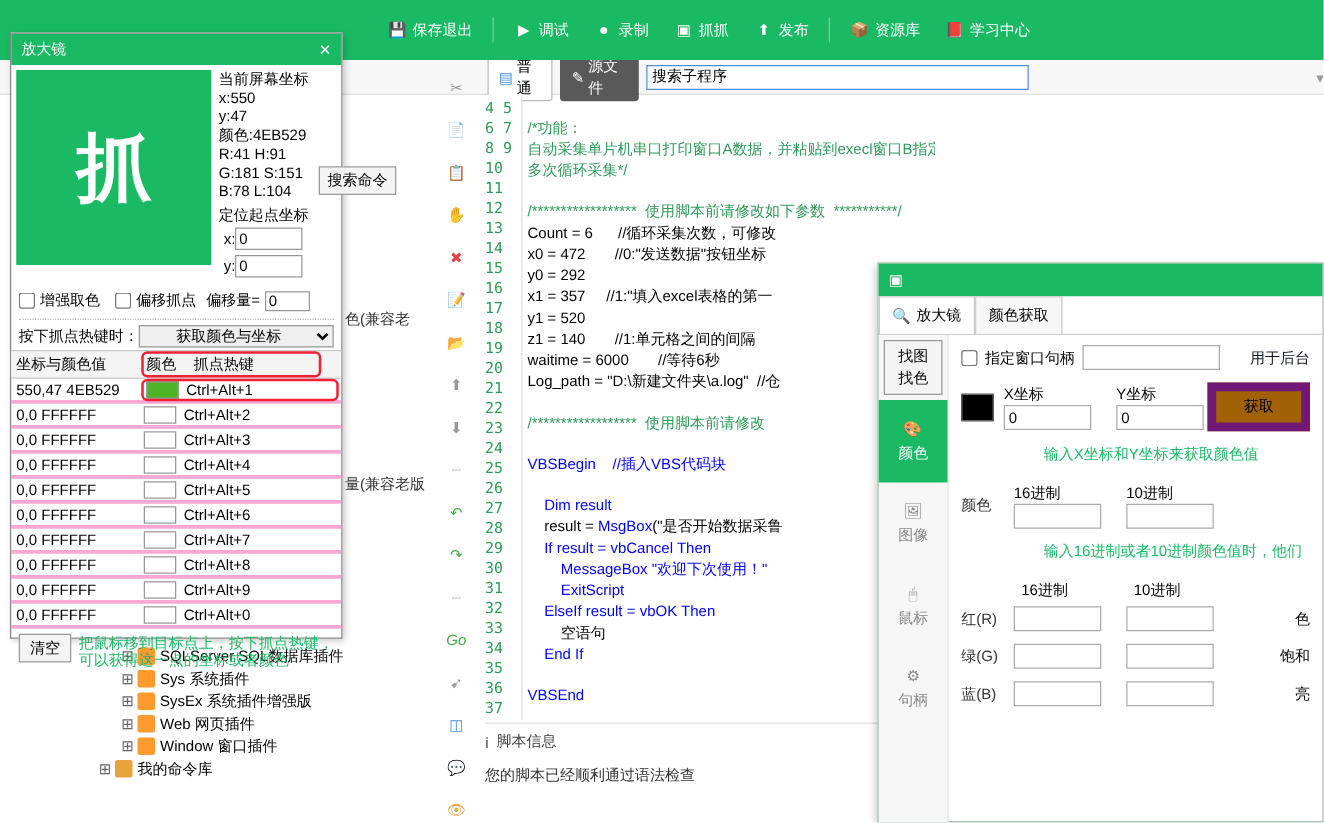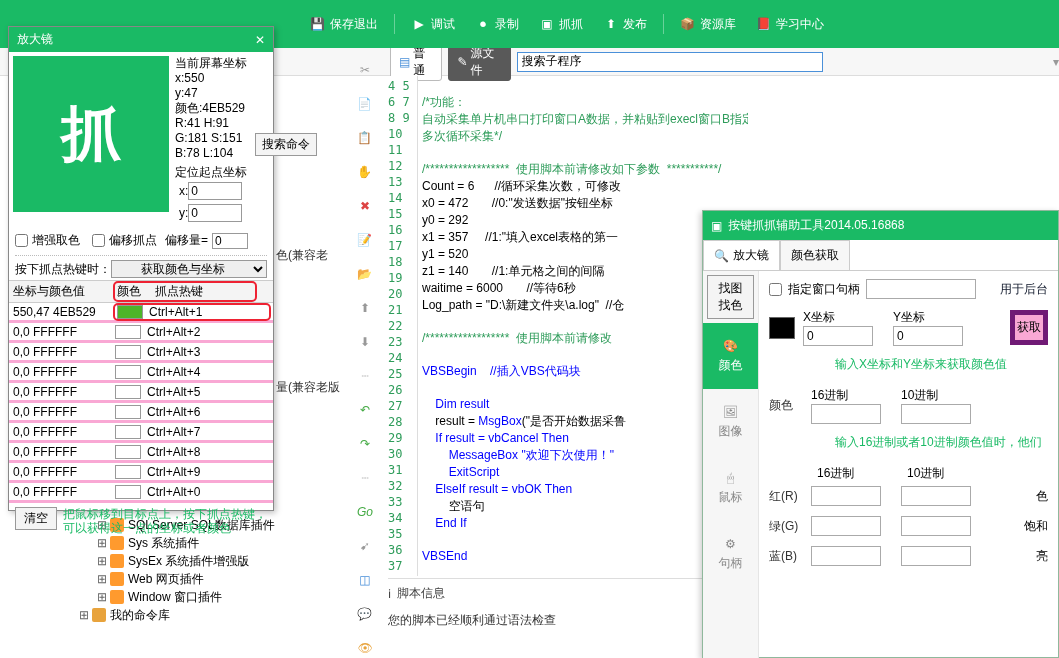--- a/index.html
+++ b/index.html
@@ -76,21 +76,21 @@
 .right-panel .tabs .tab.sec { background:#f7f7f7; }
 .right-panel .body { display:flex; height:calc(100% - 56px); }
 .right-panel .vt { width:56px; background:#f6f6f6; border-right:1px solid #e5e5e5; display:flex; flex-direction:column; }
 .right-panel .vt .vtab { height:66px; display:flex; flex-direction:column; align-items:center; justify-content:center; color:#888; gap:4px; }
 .right-panel .vt .vtab.active { background:#1aba65; color:#fff; }
 .right-panel .content { flex:1; padding:8px 10px; }
 .right-panel .content .line { display:flex; align-items:center; margin-bottom:10px; }
 .right-panel .content .line input[type=text]{ width:70px; border:1px solid #aaa; padding:2px 3px; }
 .right-panel .content .line input.long { width:110px; }
 .right-panel .content .hint { color:#1aba65; margin: 6px 0 14px 66px; }
-.right-panel .content .btn { border:5px solid #701a75; background:#f9a8d4; padding:4px 2px; margin-left:auto; }
+.right-panel .content .btn { border:7px solid #701a75; background:#a16207; padding:4px 22px; margin-left:auto; }
 .right-panel .content label.lab { width:42px; color:#333; }
 .right-panel .content .tiny-color { width:26px; height:22px; background:#000; margin-right:8px; border:1px solid #666; }
 .find-color-btn { border:1px solid #999; background:#f4f4f4; padding:4px 10px; }
 
 
 .peek { position:absolute; left:276px; top:244px; line-height:22px; color:#333; }
 </style>
 </head>
 <body>
 
@@ -392,21 +392,20 @@
   <div class="hd">
       <span>ℹ</span>
       <span>脚本信息</span>
     </div>
   <div class="msg">您的脚本已经顺利通过语法检查</div>
 </div>
 
 <div class="right-panel">
   <div class="title">
       <span>▣</span>
-      <span>按键抓抓辅助工具2014.05.16868</span>
     </div>
   <div class="tabs">
     <div class="tab">
         <span>🔍</span>
         <span>放大镜</span>
       </div>
     <div class="tab sec">
         <span>颜色获取</span>
       </div>
   </div>

